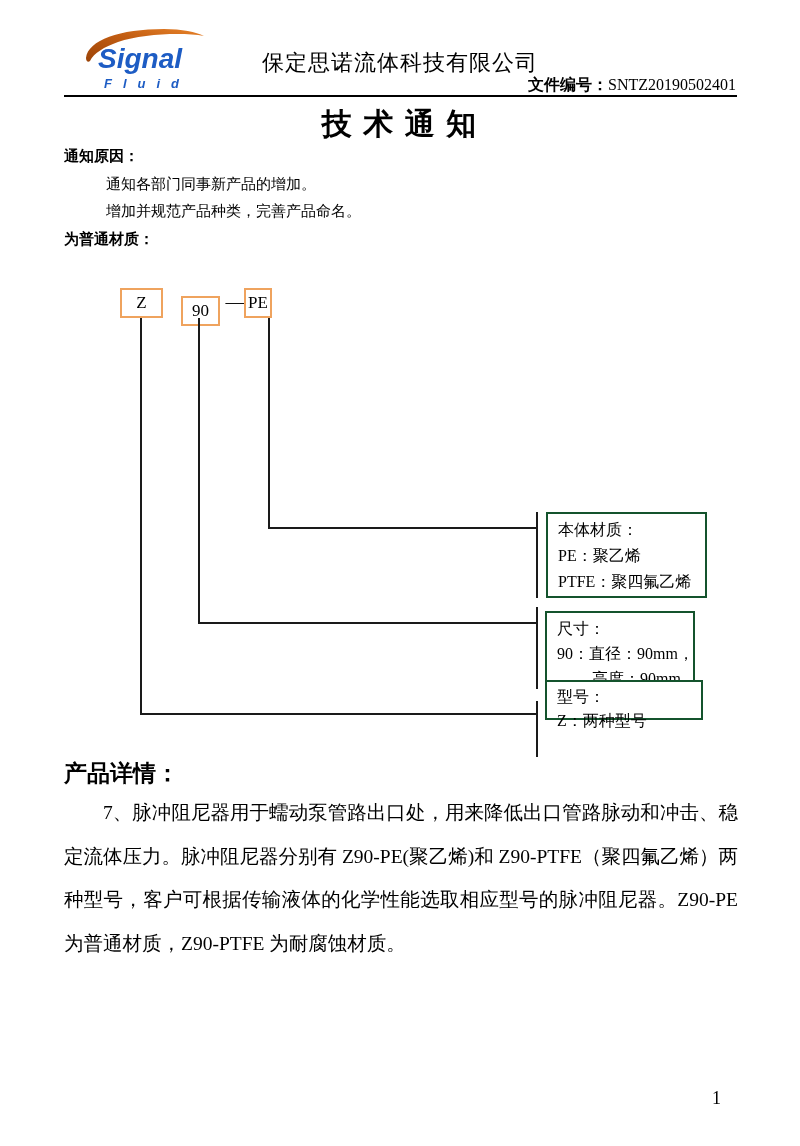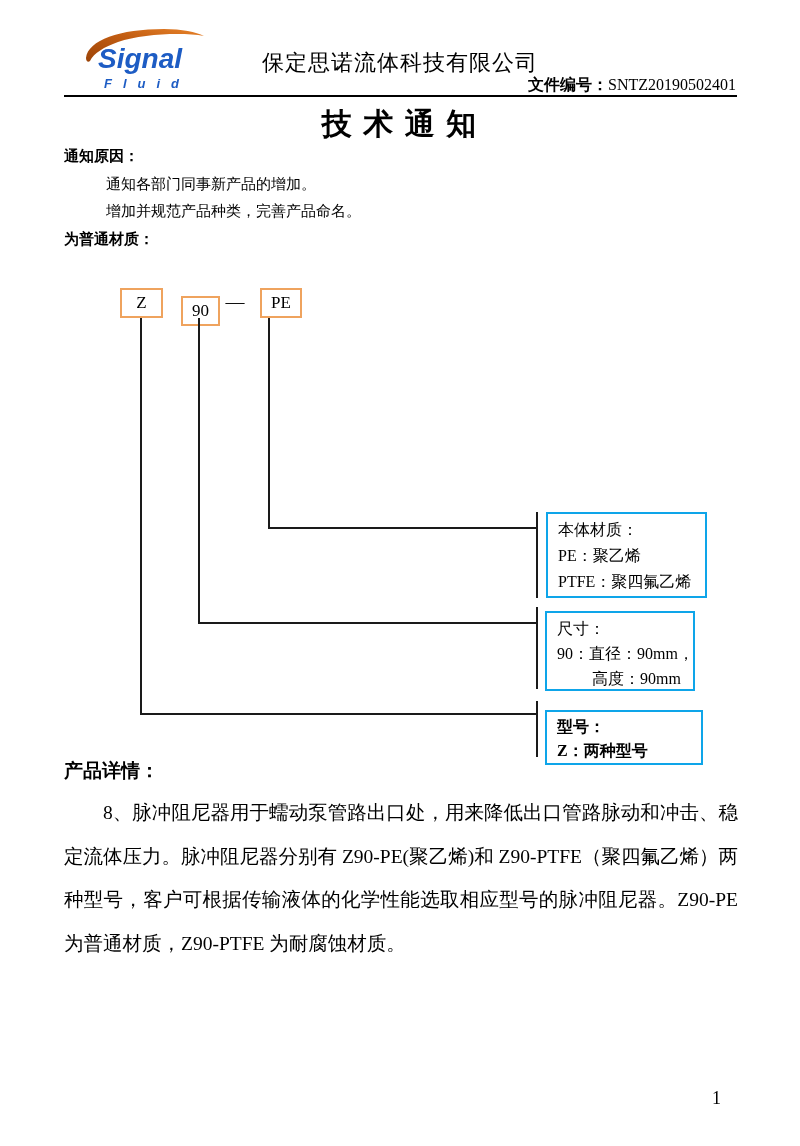--- a/index.html
+++ b/index.html
@@ -70,52 +70,52 @@
   .nb {
     position: absolute;
     border: 2px solid var(--box_border_orange);
     background: #fff;
     text-align: center;
     font-size: 17px; line-height: 26px;
     height: 30px;
   }
   .nb-z  { left: 120px; top: 288px; width: 43px; }
   .nb-90 { left: 181px; top: 288px; width: 39px; margin-top: 8px; }
-  .nb-pe { left: 260px; top: 288px; width: 42px; }
+  .nb-pe { left: 244px; top: 288px; width: 28px; }
   .nb-dash { position: absolute; left: 222px; top: 291px; width: 26px; text-align: center; font-size: 19px; }
 
   .ln { position: absolute; background: var(--ink); }
   .v-pe { left: 268px; top: 318px; width: 2px; height: 211px; }
   .v-90 { left: 198px; top: 318px; width: 2px; height: 306px; }
   .v-z  { left: 140px; top: 318px; width: 2px; height: 397px; }
   .h-pe { left: 268px; top: 527px; width: 270px; height: 2px; }
   .h-90 { left: 198px; top: 622px; width: 340px; height: 2px; }
   .h-z  { left: 140px; top: 713px; width: 398px; height: 2px; }
   .tick-material { left: 536px; top: 512px; width: 2px; height: 86px; }
   .tick-size     { left: 536px; top: 607px; width: 2px; height: 82px; }
   .tick-model    { left: 536px; top: 701px; width: 2px; height: 56px; }
 
   .legend {
     position: absolute;
-    border: 2px solid #0ea5e9;
+    border: 2px solid #14532d;
     background: #fff;
     font-size: 16px;
     padding: 3px 6px 0 10px;
     white-space: nowrap;
   }
   .legend div { line-height: 26px; }
   .legend-material { left: 546px; top: 512px; width: 161px; height: 86px; }
   .legend-size     { left: 545px; top: 611px; width: 150px; height: 80px; line-height: 25px; }
   .legend-size div { line-height: 25px; }
-  .legend-model    { left: 545px; top: 710px; width: 158px; height: 55px; font-weight: bold; }
+  .legend-model    { left: 545px; top: 680px; width: 158px; height: 40px; }
   .legend-model div{ line-height: 24px; }
   .legend .indent { padding-left: 35px; }
 
   
-  .details-heading { left: 64px; top: 758px; font-size: 19px; font-weight: bold; }
+  .details-heading { left: 64px; top: 758px; font-size: 23px; font-weight: bold; }
   .details-para {
     left: 64px; top: 791px; width: 674px;
     font-size: 19.5px; line-height: 43.5px;
     text-align: justify;
     text-indent: 2em;
   }
 
   .page-number { left: 712px; top: 1088px; font-size: 18px; }
 </style>
 </head>
@@ -181,17 +181,17 @@
     <div>90：直径：90mm，</div>
     <div class="indent">高度：90mm</div>
   </div>
 
   <div class="legend legend-model">
     <div>型号：</div>
     <div>Z：两种型号</div>
   </div>
 
   <div class="abs details-heading">产品详情：</div>
-  <p class="abs details-para">8、脉冲阻尼器用于蠕动泵管路出口处，用来降低出口管路脉动和冲击、稳定流体压力。脉冲阻尼器分别有 Z90-PE(聚乙烯)和 Z90-PTFE（聚四氟乙烯）两种型号，客户可根据传输液体的化学性能选取相应型号的脉冲阻尼器。Z90-PE 为普通材质，Z90-PTFE 为耐腐蚀材质。</p>
+  <p class="abs details-para">7、脉冲阻尼器用于蠕动泵管路出口处，用来降低出口管路脉动和冲击、稳定流体压力。脉冲阻尼器分别有 Z90-PE(聚乙烯)和 Z90-PTFE（聚四氟乙烯）两种型号，客户可根据传输液体的化学性能选取相应型号的脉冲阻尼器。Z90-PE 为普通材质，Z90-PTFE 为耐腐蚀材质。</p>
 
   <div class="abs page-number">1</div>
 
 </div>
 
 </body></html>

